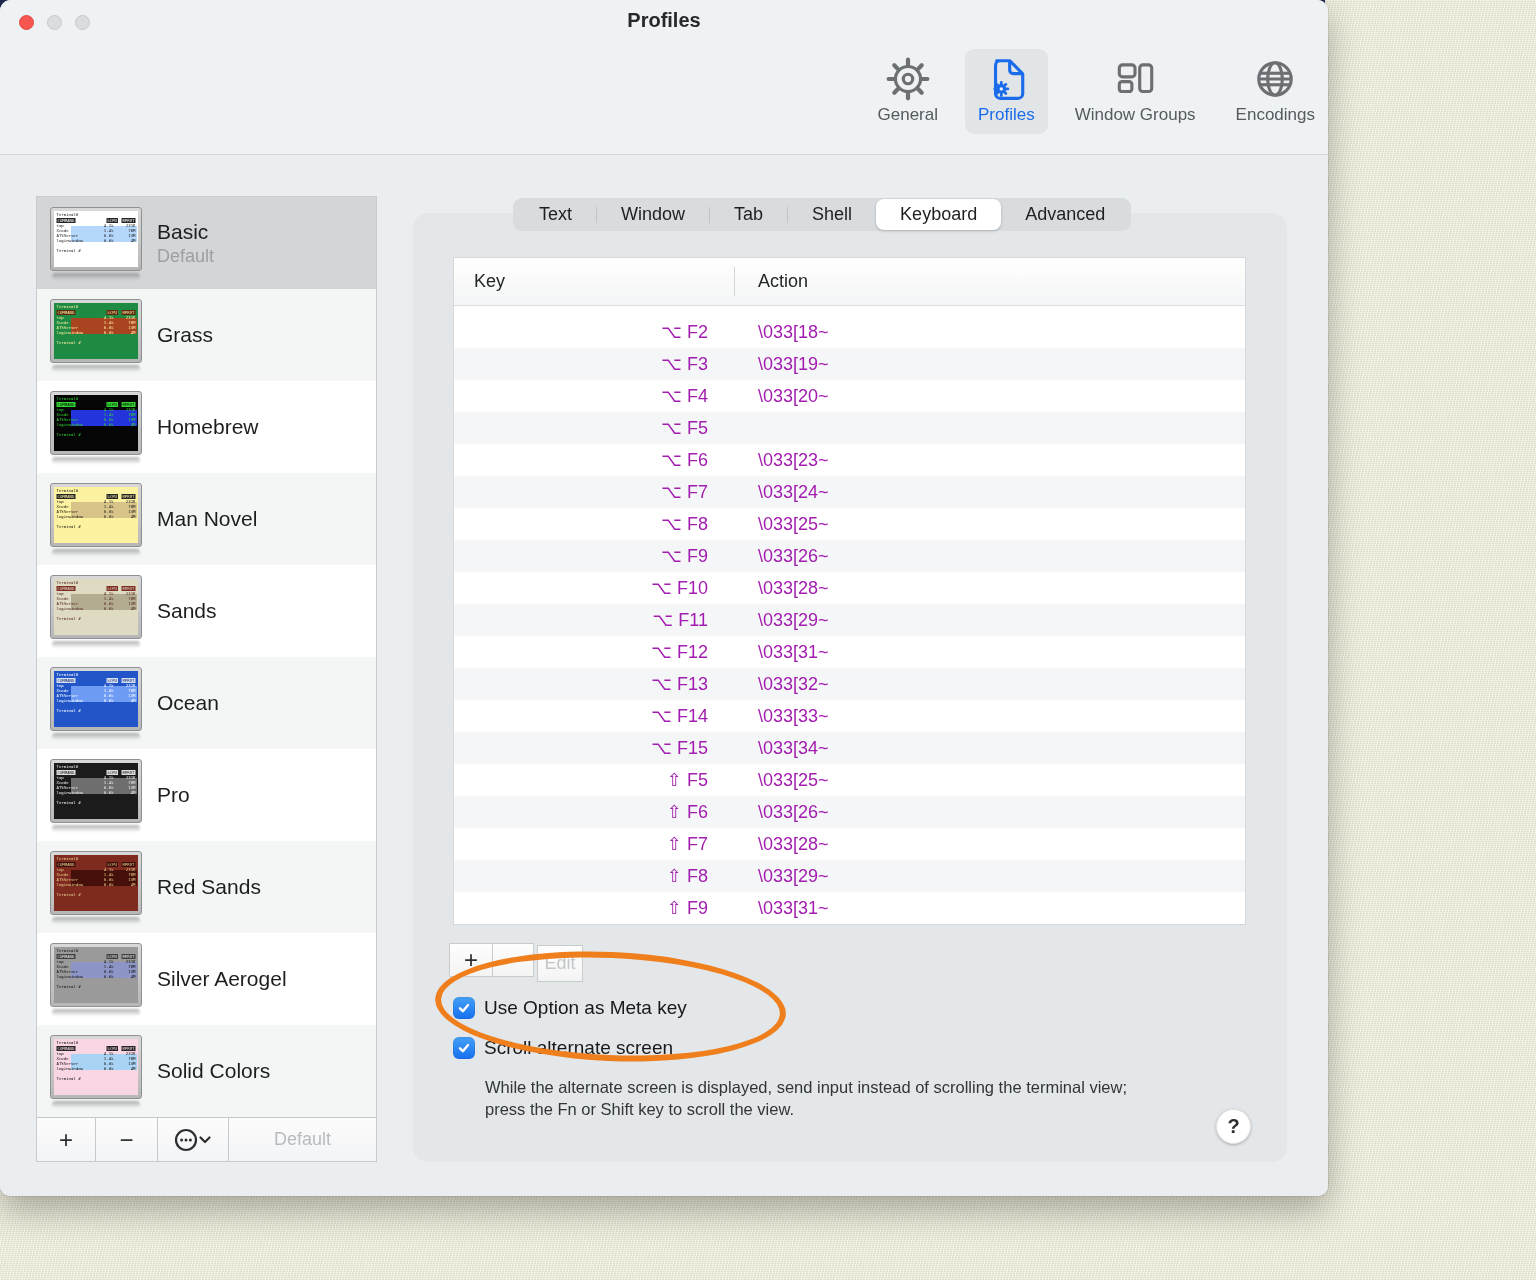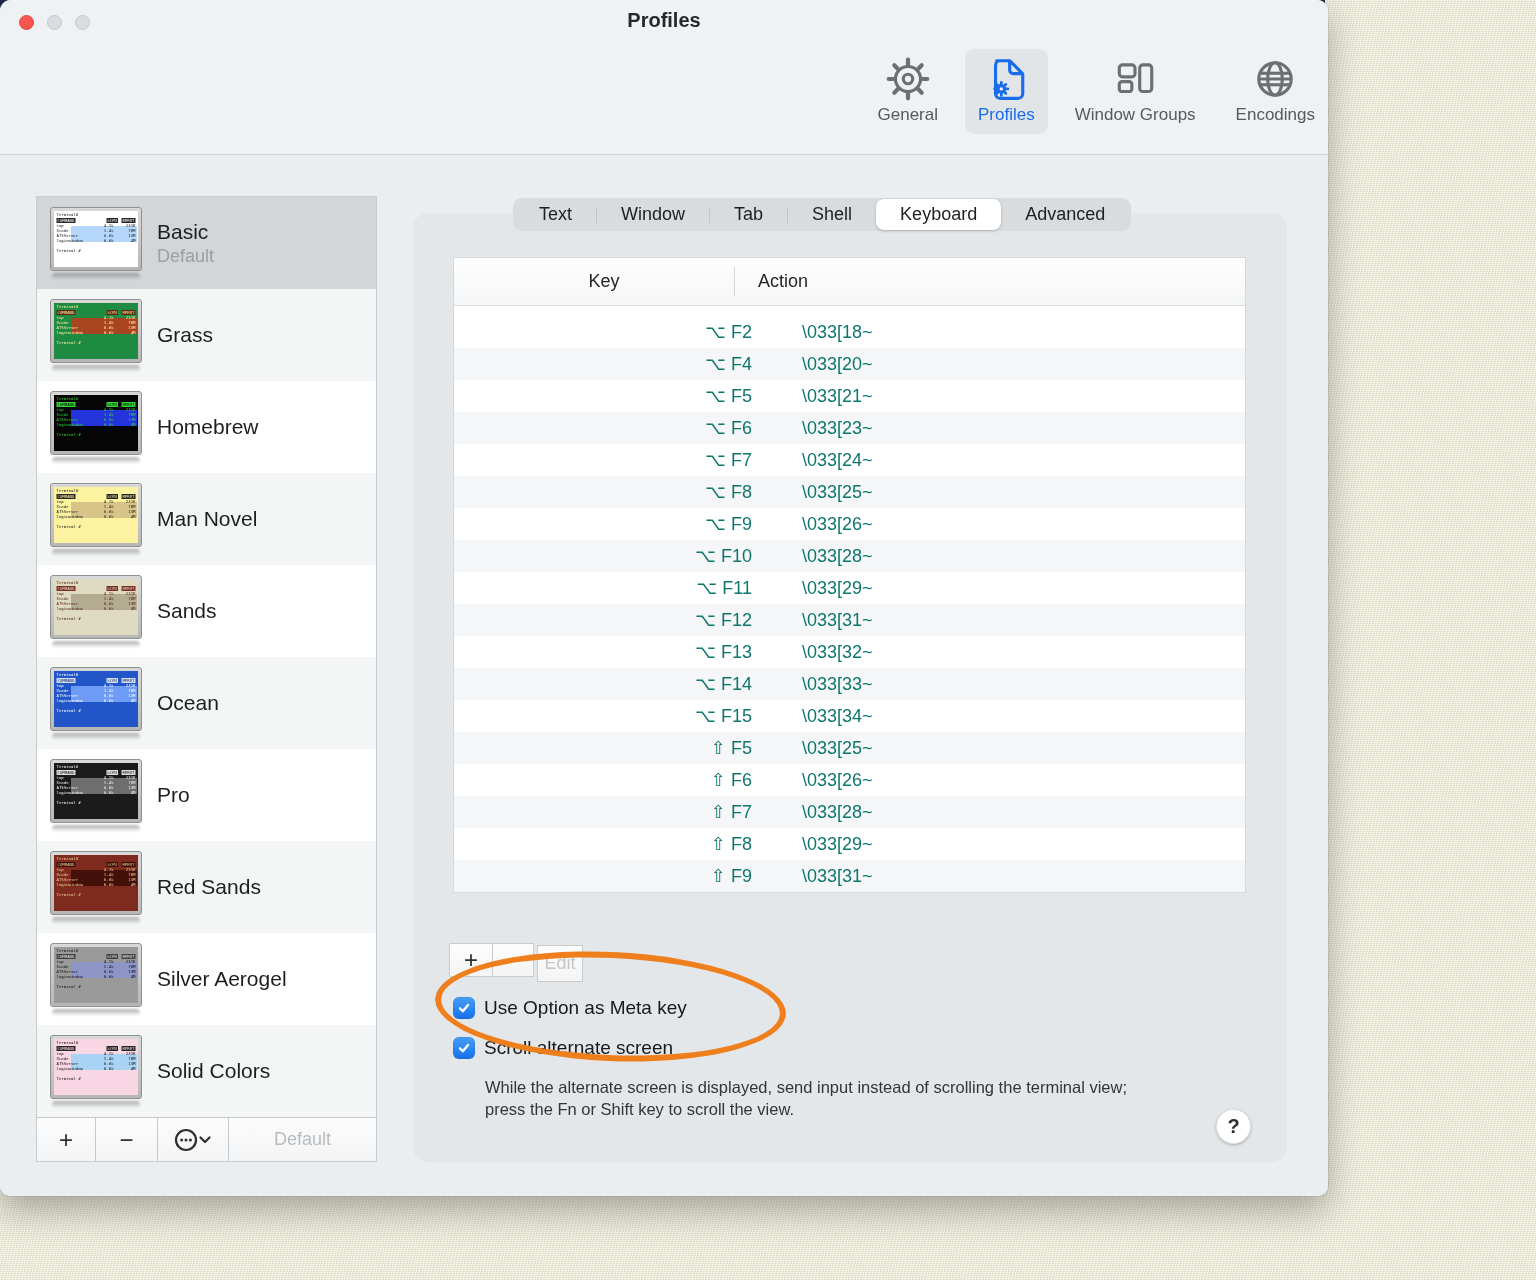--- a/index.html
+++ b/index.html
@@ -83,23 +83,23 @@
         border-radius:8px; font-family:inherit; }
   .tab.selected{ background:#ffffff; box-shadow:0 1px 3px rgba(0,0,0,.22); }
   .tsep{ width:1px; height:16px; background:#c2c5c8; }
 
   
   .key-table{ position:absolute; left:453px; top:101px; width:793px; background:#fff; border:1px solid #d6d8d9; }
   .t-head{ position:relative; height:48px; display:grid; grid-template-columns:280px 1fr; align-items:center;
            background:linear-gradient(#ffffff,#f4f5f6); border-bottom:1px solid #dcdede;
            font-size:18px; font-weight:500; color:#232527; }
   .t-head::after{ content:''; position:absolute; left:280px; top:9px; bottom:9px; width:1px; background:#d3d5d6; }
-  .th-key{ padding-left:20px;text-align:center; } .th-action{ padding-left:24px; }
+  .th-key{ padding-left:20px; } .th-action{ padding-left:24px; }
   .t-body::before{ content:''; display:block; height:10px; background:#fff; }
-  .t-row{ height:32px; display:grid; grid-template-columns:280px 1fr; align-items:center; font-size:18px; color:#0f766e;padding-left:44px; }
+  .t-row{ height:32px; display:grid; grid-template-columns:280px 1fr; align-items:center; font-size:18px; color:#a21caf; }
   .t-row:nth-child(even){ background:#f4f6f7; }
   .t-key{ justify-self:end; padding-right:26px; }
   .t-action{ padding-left:24px; }
 
   
   .sq-btn{ position:absolute; height:34px; border:1px solid #c9cccd; background:linear-gradient(#fdfdfd,#f4f4f5);
            font-size:24px; color:#2c2e30; display:flex; align-items:center; justify-content:center; font-family:inherit; }
   .btn-add{ left:449px; top:787px; width:44px; border-radius:1px; }
   .btn-minus{ left:492px; top:787px; width:42px; color:#c3c6c8; }
   .btn-edit{ left:537px; top:789px; width:46px; height:37px; font-size:18px; color:#c3c6c8; }
@@ -695,26 +695,29 @@
       <div class="t-head">
         <div class="th-key">Key</div>
         <div class="th-action">Action</div>
       </div>
       <div class="t-body">
           <div class="t-row">
     <span class="t-key">⌥ F2</span>
     <span class="t-action">\033[18~</span>
   </div>
           <div class="t-row">
+    <span class="t-key">⌥ F3</span>
+    <span class="t-action">\033[19~</span>
+  </div>
+          <div class="t-row">
     <span class="t-key">⌥ F4</span>
     <span class="t-action">\033[20~</span>
   </div>
           <div class="t-row">
     <span class="t-key">⌥ F5</span>
-    <span class="t-action">\033[21~</span>
   </div>
           <div class="t-row">
     <span class="t-key">⌥ F6</span>
     <span class="t-action">\033[23~</span>
   </div>
           <div class="t-row">
     <span class="t-key">⌥ F7</span>
     <span class="t-action">\033[24~</span>
   </div>
           <div class="t-row">

